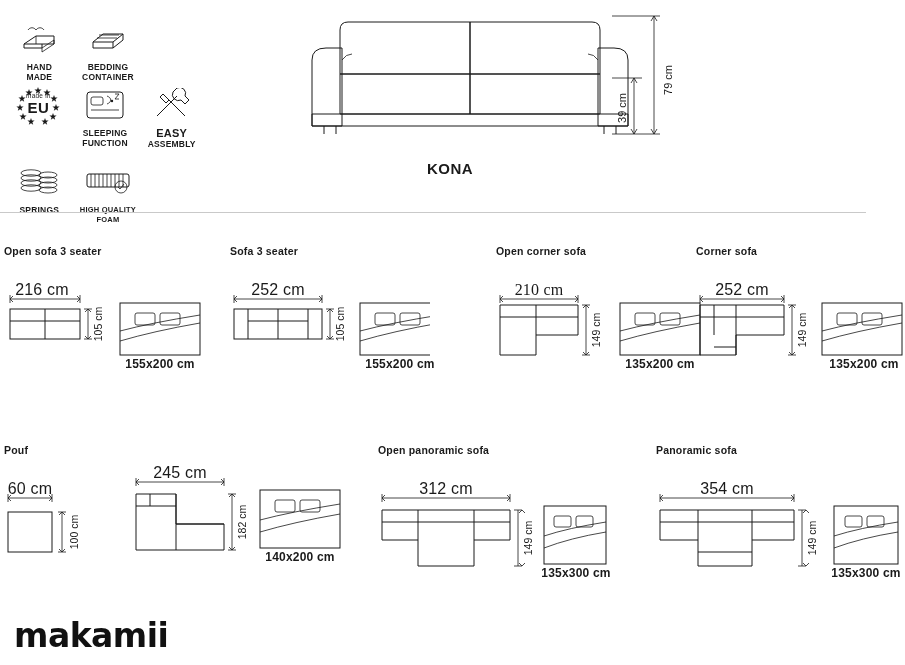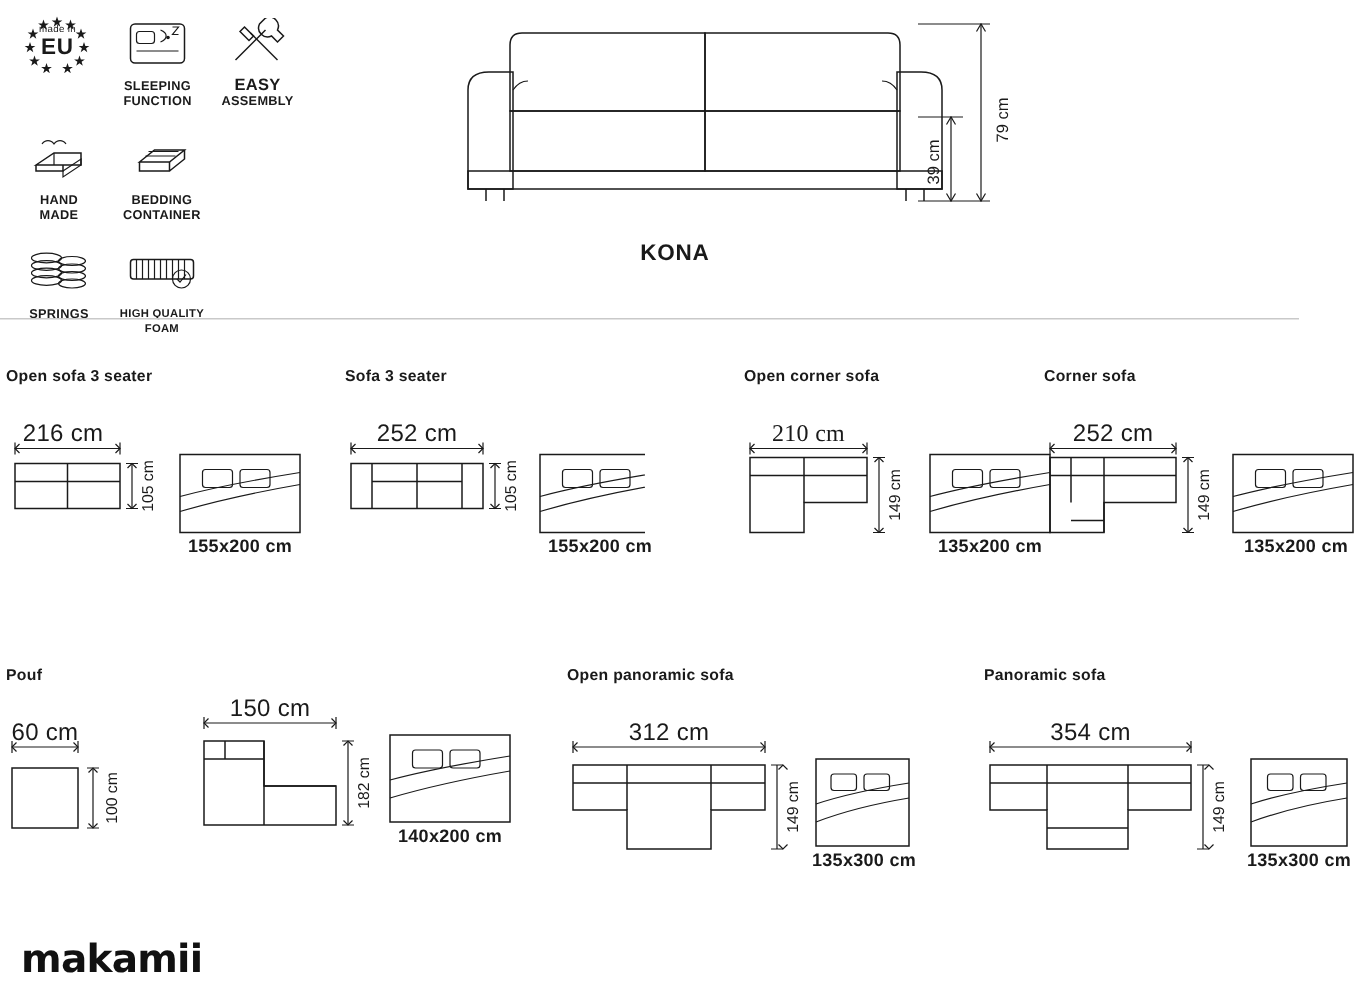--- a/index.html
+++ b/index.html
@@ -103,36 +103,68 @@
     font-size: 12px;
     font-weight: bold;
     text-align: center;
     letter-spacing: .2px;
   }
 
   
   .logo {
     position: absolute;
     left: 14px; bottom: 10px;
-    font-size: 26px;
+    font-size: 33px;
     font-weight: bold;
     letter-spacing: -0.5px;
     color: #111;
     font-family: "DejaVu Sans", sans-serif;
   }
 
   svg { display:block; }
   .ln { fill:none; stroke:#1a1a1a; stroke-width:1; }
   .ln-thin { fill:none; stroke:#1a1a1a; stroke-width:.8; }
   .dim { fill:none; stroke:#1a1a1a; stroke-width:.8; }
 </style>
 </head>
 <body>
 
 <div class="badges">
+  <div class="badge-row" style="margin-top:10px;">
+    <div class="badge">
+      <div class="art">
+        <svg width="46" height="34" viewBox="0 0 46 34">
+          <path class="ln" d="M8 22 l12 -8 18 0 0 8 -18 0 z"></path>
+          <path class="ln" d="M8 22 l0 4 18 0 0 -4"></path>
+          <path class="ln-thin" d="M20 14 l0 8 M26 26 l12 -8 0 4 -12 8 z"></path>
+          <path class="ln-thin" d="M12 8 c2 -3 6 -3 8 0 c2 -3 6 -3 8 0"></path>
+        </svg>
+      </div>
+      <div class="cap">
+        <span>HAND</span><br>
+        <span>MADE</span>
+      </div>
+    </div>
+
+    <div class="badge">
+      <div class="art">
+        <svg width="42" height="34" viewBox="0 0 42 34">
+          <path class="ln" d="M6 20 l10 -8 20 0 -10 8 z"></path>
+          <path class="ln" d="M6 20 l0 6 20 0 0 -6 M26 26 l10 -8 0 -6"></path>
+          <path class="ln-thin" d="M10 16 l20 0 M12 13 l20 0"></path>
+        </svg>
+      </div>
+      <div class="cap">
+        <span>BEDDING</span><br>
+        <span>CONTAINER</span>
+      </div>
+    </div>
+    <div class="badge" style="width:62px"></div>
+  </div>
+
   <div class="badge-row">
 
     <div class="badge eu">
       <div class="art">
         <div class="eu-badge">
           <svg width="52" height="40" viewBox="0 0 52 40">
             <g fill="#1a1a1a">
 
               <g id="s">
                 <polygon points="26,2 26.9,4.6 29.6,4.6 27.4,6.2 28.2,8.8 26,7.2 23.8,8.8 24.6,6.2 22.4,4.6 25.1,4.6"></polygon>
@@ -184,52 +216,20 @@
       <div class="cap" style="font-size:11px;">
         <span>EASY</span><br>
         <span style="font-size:8.5px">ASSEMBLY</span>
       </div>
     </div>
   </div>
 
   <div class="badge-row" style="margin-top:10px;">
     <div class="badge">
       <div class="art">
-        <svg width="46" height="34" viewBox="0 0 46 34">
-          <path class="ln" d="M8 22 l12 -8 18 0 0 8 -18 0 z"></path>
-          <path class="ln" d="M8 22 l0 4 18 0 0 -4"></path>
-          <path class="ln-thin" d="M20 14 l0 8 M26 26 l12 -8 0 4 -12 8 z"></path>
-          <path class="ln-thin" d="M12 8 c2 -3 6 -3 8 0 c2 -3 6 -3 8 0"></path>
-        </svg>
-      </div>
-      <div class="cap">
-        <span>HAND</span><br>
-        <span>MADE</span>
-      </div>
-    </div>
-
-    <div class="badge">
-      <div class="art">
-        <svg width="42" height="34" viewBox="0 0 42 34">
-          <path class="ln" d="M6 20 l10 -8 20 0 -10 8 z"></path>
-          <path class="ln" d="M6 20 l0 6 20 0 0 -6 M26 26 l10 -8 0 -6"></path>
-          <path class="ln-thin" d="M10 16 l20 0 M12 13 l20 0"></path>
-        </svg>
-      </div>
-      <div class="cap">
-        <span>BEDDING</span><br>
-        <span>CONTAINER</span>
-      </div>
-    </div>
-    <div class="badge" style="width:62px"></div>
-  </div>
-
-  <div class="badge-row" style="margin-top:10px;">
-    <div class="badge">
-      <div class="art">
         <svg width="44" height="32" viewBox="0 0 44 32">
           <g class="ln-thin">
             <ellipse cx="14" cy="7" rx="10" ry="3.2"></ellipse>
             <ellipse cx="14" cy="12" rx="10" ry="3.2"></ellipse>
             <ellipse cx="14" cy="17" rx="10" ry="3.2"></ellipse>
             <ellipse cx="14" cy="22" rx="10" ry="3.2"></ellipse>
             <ellipse cx="31" cy="9" rx="9" ry="3"></ellipse>
             <ellipse cx="31" cy="14" rx="9" ry="3"></ellipse>
             <ellipse cx="31" cy="19" rx="9" ry="3"></ellipse>
             <ellipse cx="31" cy="24" rx="9" ry="3"></ellipse>
@@ -403,21 +403,21 @@
       <rect x="4" y="52" width="44" height="40" class="ln"></rect>
       <path class="dim" d="M58 52 v40 M54 52 h8 M54 92 h8"></path>
       <path class="dim" d="M55 55 l3 -3 3 3 M55 89 l3 3 3 -3"></path>
       <text x="74" y="72" font-size="10.5" font-family="Liberation Sans, sans-serif" fill="#1a1a1a" transform="rotate(-90 74 72)" text-anchor="middle">100 cm</text>
     </svg>
   </div>
 </div>
 
 <div class="variant" style="left:132px; top:444px; width:220px;">
   <div style="position:relative; width:220px; height:120px;">
-    <div class="v-width" style="position:absolute; left:0; top:20px; width:96px;">150 cm</div>
+    <div class="v-width" style="position:absolute; left:0; top:20px; width:96px;">245 cm</div>
     <svg width="220" height="120" viewBox="0 0 220 120">
       <path class="dim" d="M4 38 h88 M4 34 v8 M92 34 v8"></path>
       <path class="dim" d="M7 35 l-3 3 3 3 M89 35 l3 3 -3 3"></path>
       <path class="ln" d="M4 50 h40 v30 h48 v26 h-88 z"></path>
       <path class="ln" d="M4 62 h40 M44 80 h48 M44 50 v56 M18 50 v12"></path>
       <path class="dim" d="M100 50 v56 M96 50 h8 M96 106 h8"></path>
       <path class="dim" d="M97 53 l3 -3 3 3 M97 103 l3 3 3 -3"></path>
       <text x="114" y="78" font-size="10.5" font-family="Liberation Sans, sans-serif" fill="#1a1a1a" transform="rotate(-90 114 78)" text-anchor="middle">182 cm</text>
       <rect x="128" y="46" width="80" height="58" class="ln"></rect>
       <rect x="143" y="56" width="20" height="12" rx="2" class="ln-thin"></rect>

